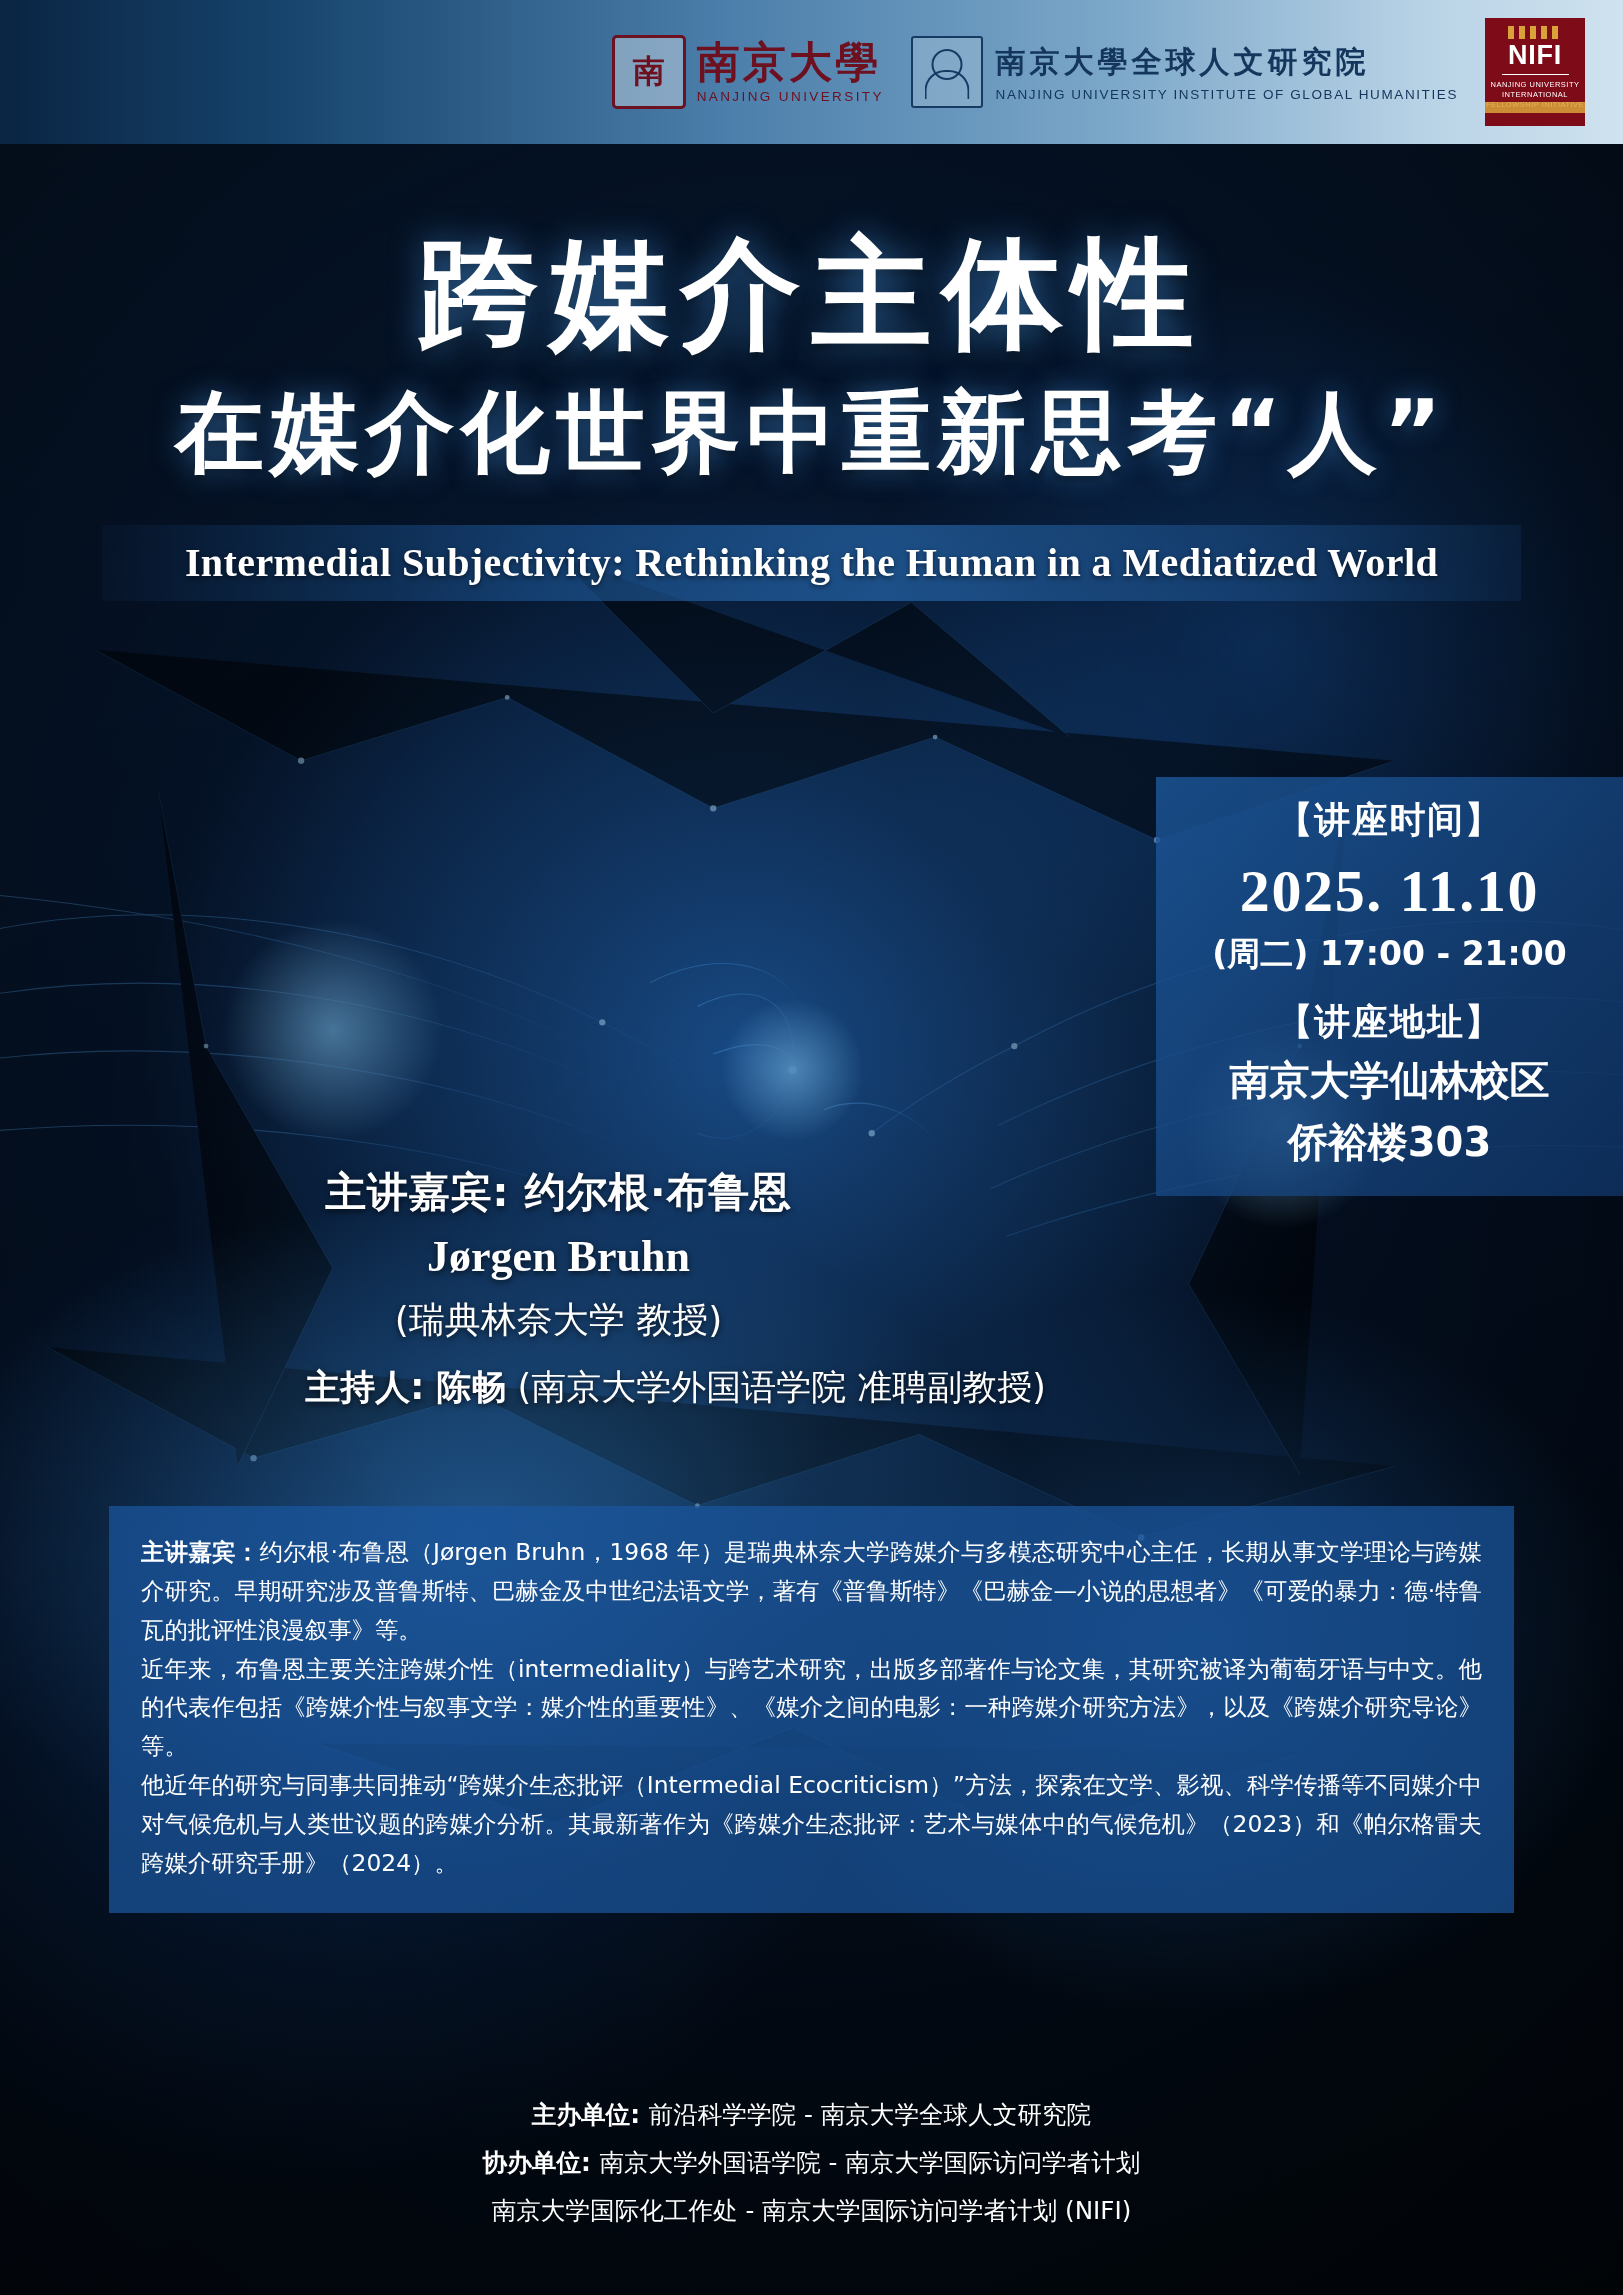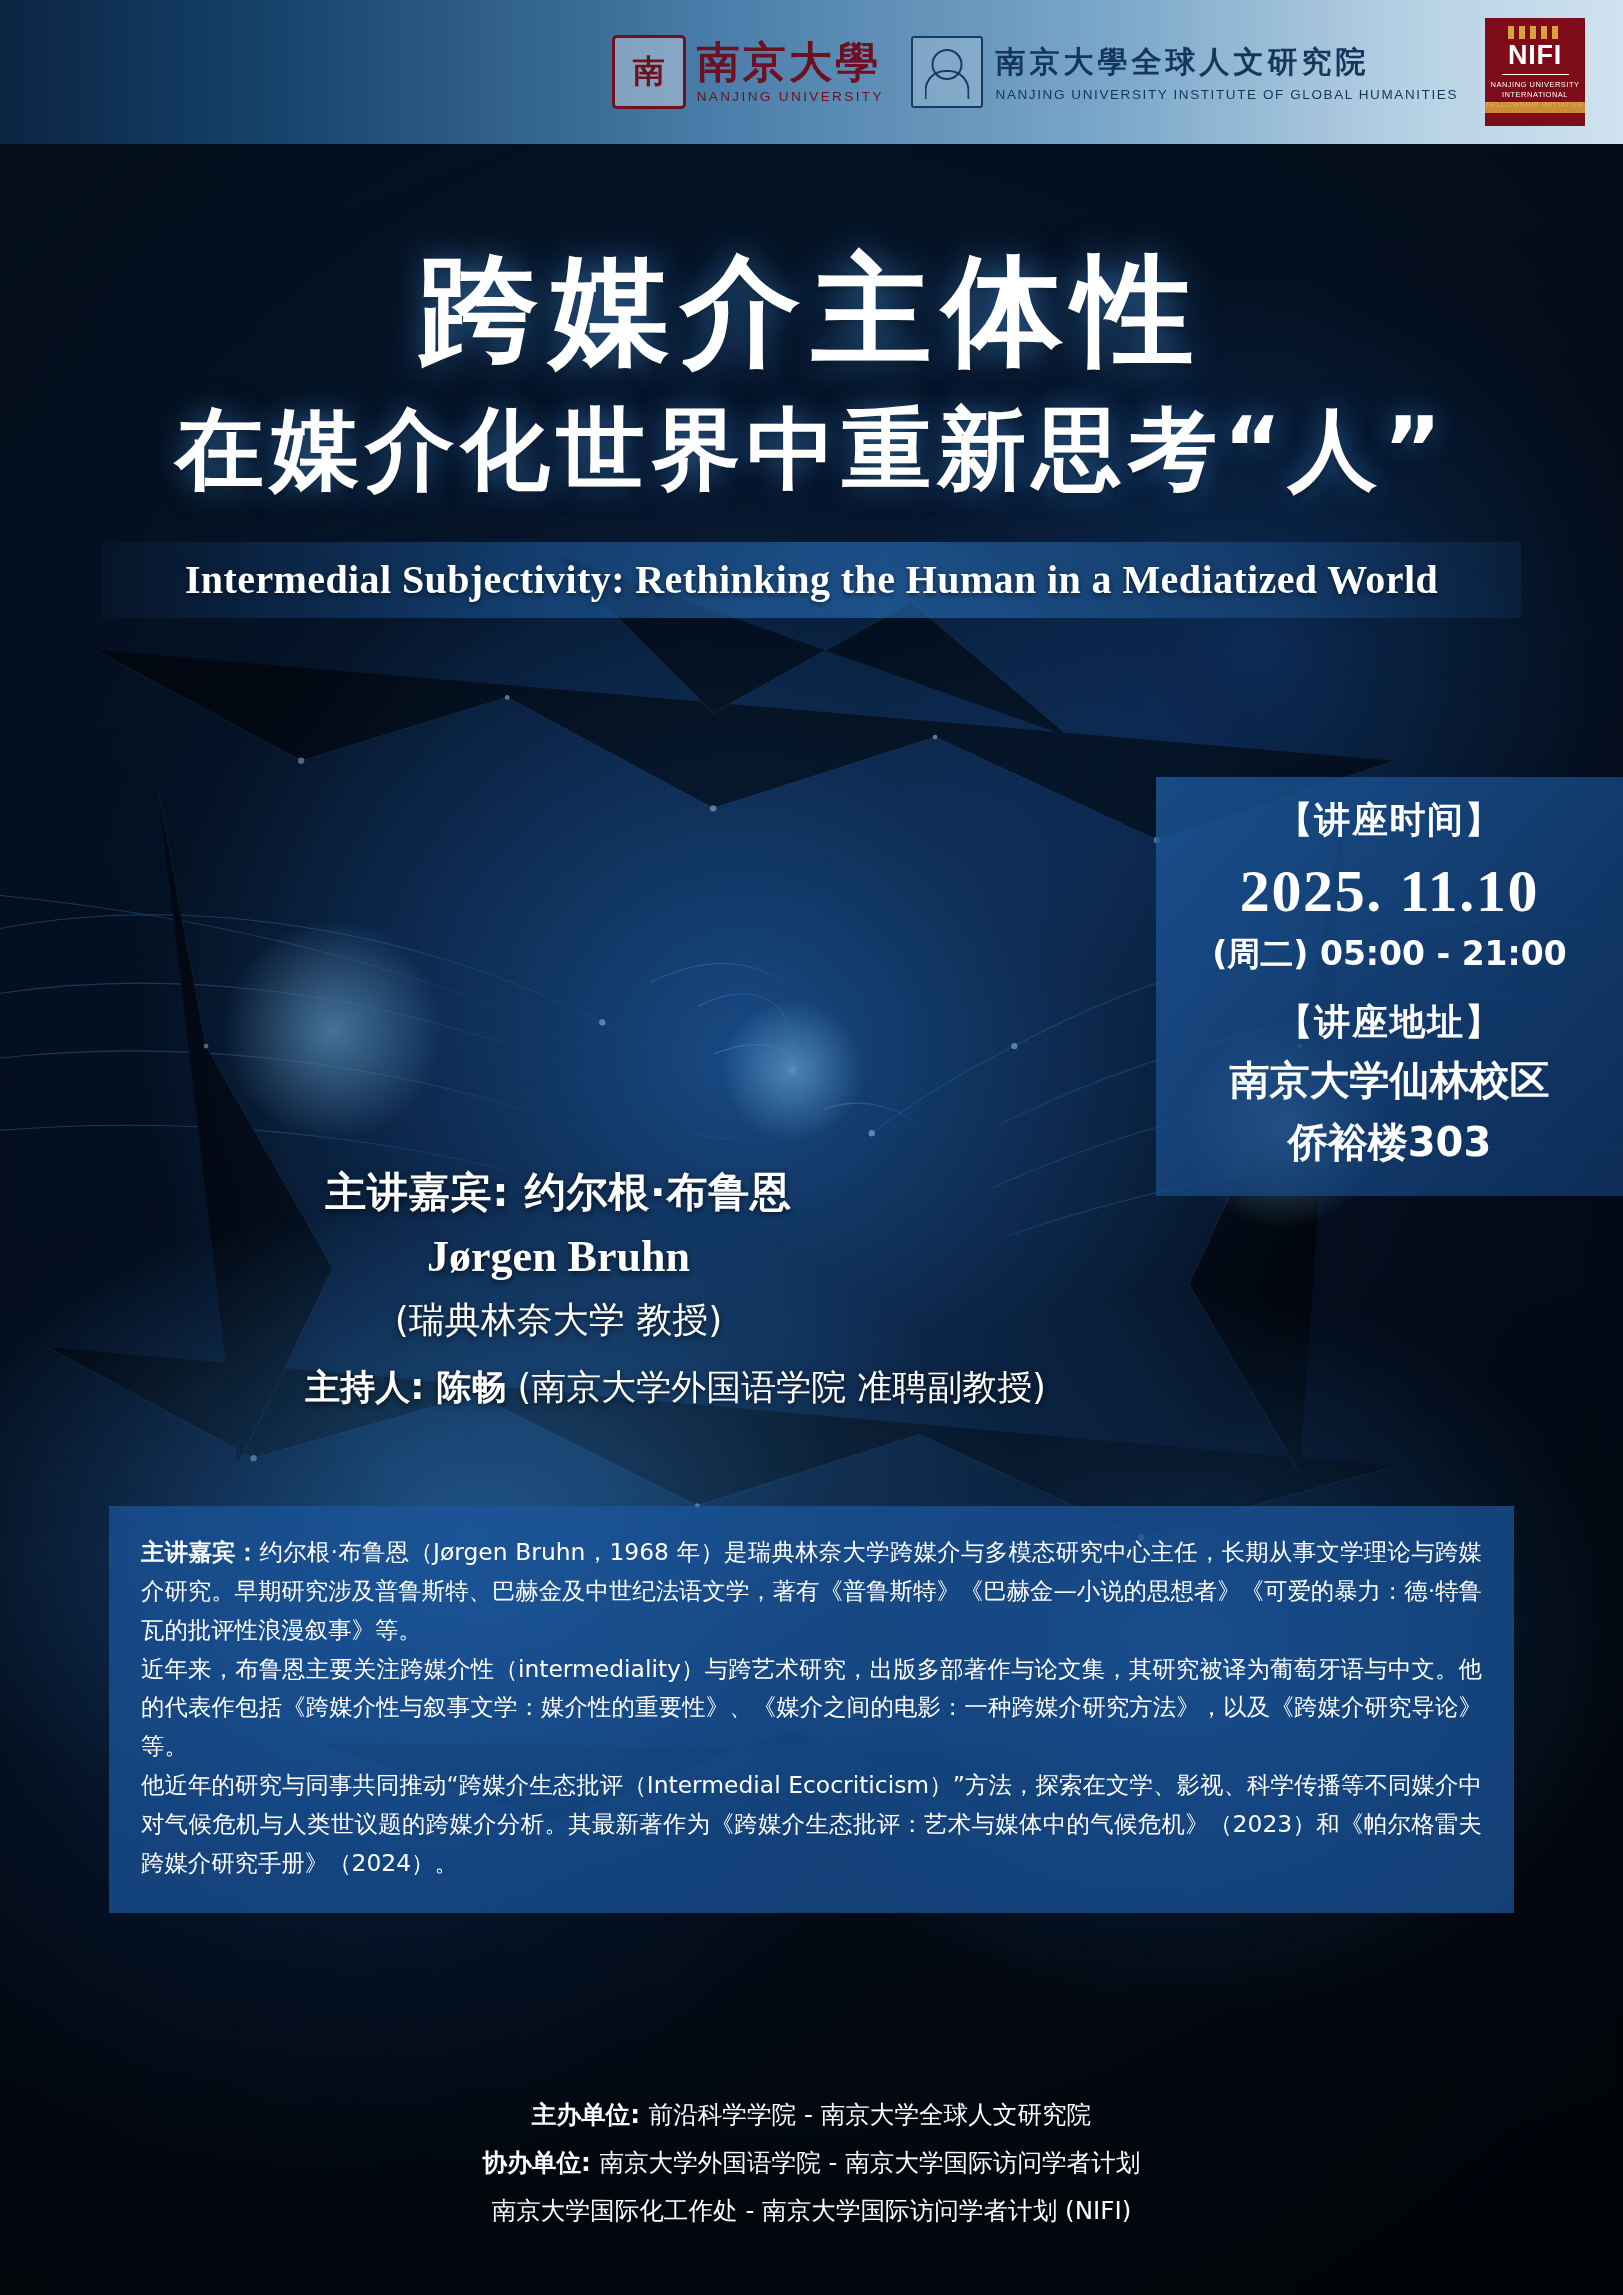--- a/index.html
+++ b/index.html
@@ -93,21 +93,21 @@
     width:55px; height:12.7px;
     background:repeating-linear-gradient(90deg,#d9a23b 0 6.3px, transparent 6.3px 11px);
     margin-bottom:3.2px;
   }
   .nifi-big { font-size:27px; font-weight:bold; letter-spacing:0.8px; line-height:1; }
   .nifi-rule { width:67px; height:1.6px; background:#fff; margin:4.8px 0 4.8px; }
   .nifi-small { font-size:7.5px; line-height:1.35; text-align:center; letter-spacing:0.5px; }
   .nifi-band { width:100%; height:11px; background:#d9a23b; position:absolute; bottom:12.7px; left:0; opacity:.85;}
 
   
-  .title-wrap { position:absolute; left:0; top:247px; width:1623px; text-align:center; }
+  .title-wrap { position:absolute; left:0; top:230px; width:1623px; text-align:center; }
   .title-cn1 {
     font-family:"DejaVu Sans", sans-serif;
     font-size:120px; font-weight:bold; color:#ffffff; letter-spacing:11px;
     line-height:1.06;
     text-shadow:0 0 32px rgba(80,170,255,.55), 0 4.8px 8px rgba(0,0,0,.6);
   }
   .title-cn2 {
     font-family:"DejaVu Sans", sans-serif;
     font-size:89px; font-weight:bold; color:#ffffff; letter-spacing:6.3px;
     margin-top:16px;
@@ -278,21 +278,21 @@
     <div class="title-cn1">跨媒介主体性</div>
     <div class="title-cn2">在媒介化世界中重新思考“人”</div>
     <div class="title-en-band">
       <div class="title-en">Intermedial Subjectivity: Rethinking the Human in a Mediatized World</div>
     </div>
   </div>
 
   <div class="info-box">
     <div class="info-h">【讲座时间】</div>
     <div class="info-date">2025. 11.10</div>
-    <div class="info-time">(周二) 05:00 - 21:00</div>
+    <div class="info-time">(周二) 17:00 - 21:00</div>
     <div class="info-h2">【讲座地址】</div>
     <div class="info-place">南京大学仙林校区</div>
     <div class="info-place" style="margin-top:8px">侨裕楼303</div>
   </div>
 
   <div class="speaker">
     <div class="sp-row1">主讲嘉宾: 约尔根·布鲁恩</div>
     <div class="sp-row2">Jørgen Bruhn</div>
     <div class="sp-row3">(瑞典林奈大学 教授)</div>
     <div class="sp-row4">

